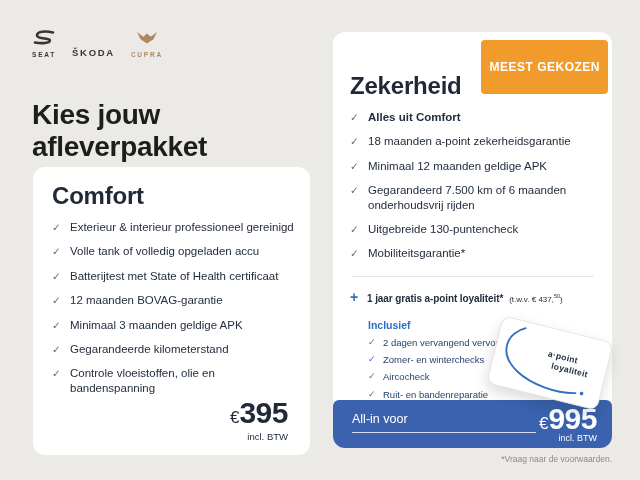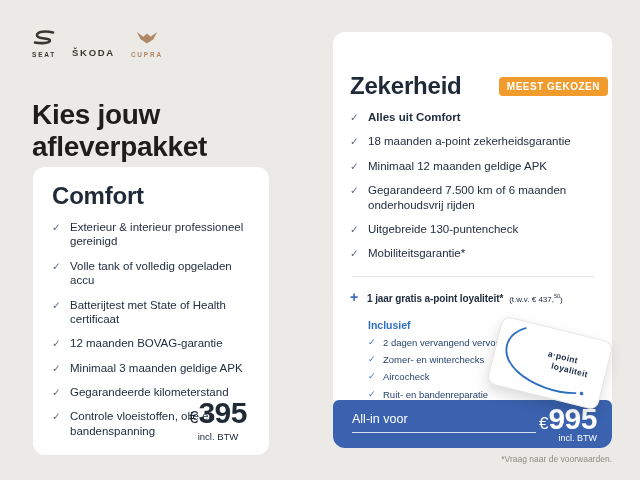--- a/index.html
+++ b/index.html
@@ -12,35 +12,35 @@
   .brand-label{font-size:6.5px;font-weight:700;letter-spacing:1.8px;color:#3A362F;}
   .brand-label.copper{color:#B08763;}
   .skoda-word{font-size:9.5px;font-weight:700;letter-spacing:1.7px;color:#3A362F;margin-top:17px;text-align:right;}
 
   
   .page-title{position:absolute;left:32px;top:80px;width:290px;font-size:28px;line-height:1.16;
               font-weight:700;letter-spacing:-0.3px;color:#1D1D1B;}
 
   
   .card{position:absolute;background:#fff;border-radius:12px;}
-  .card-comfort{left:33px;top:167px;width:236px;height:288px;}
+  .card-comfort{left:33px;top:167px;width:277px;height:288px;}
   .card-zekerheid{left:333px;top:32px;width:279px;height:416px;}
 
   .card-title{font-size:24px;font-weight:700;letter-spacing:-0.2px;color:#1F2937;line-height:28px;}
 
   .comfort-inner{padding:15px 16px 0 19px;}
   .zeker-inner{padding:14px 16px 0 17px;position:relative;}
 
   ul.check-list{list-style:none;margin:2px 0 0;padding:0;}
   .check-list li{display:flex;gap:6px;margin-top:10px;font-size:11.5px;line-height:1.25;color:#232E3F;}
   .check-list .check{color:#5C6B80;font-size:10.5px;flex:none;width:12px;line-height:1.35;}
   .check-list .bold{font-weight:700;}
 
-  .badge{position:absolute;top:8px;right:4px;background:#F29B2D;color:#fff;font-size:10px;
-         font-weight:700;letter-spacing:0.5px;padding:4px 8px;border-radius:4px;margin-top:37px;}
+  .badge{position:absolute;top:8px;right:4px;background:#F29B2D;color:#fff;font-size:12px;
+         font-weight:700;letter-spacing:0.5px;padding:20px 8px;border-radius:4px;}
 
   .zeker-inner .card-title{margin-top:26px;}
 
   .divider{height:1px;background:#E8E6E2;margin:15px 2px 0 2px;}
 
   .bonus-row{display:flex;gap:6px;margin-top:13px;margin-right:-10px;align-items:baseline;white-space:nowrap;}
   .plus{color:#3B6BBF;font-size:14px;font-weight:700;flex:none;width:11px;line-height:1;}
   .bonus-label{font-size:10px;font-weight:700;letter-spacing:-0.1px;color:#232E3F;}
   .bonus-note{font-size:8px;color:#232E3F;}
   .bonus-note sup{font-size:5.5px;}
@@ -64,21 +64,21 @@
   .zfooter{position:absolute;left:0;right:0;bottom:0;height:48px;background:#3A62AE;
            border-radius:6px 6px 12px 12px;z-index:2;color:#fff;padding-left:44px;}
   .allin{position:absolute;left:19px;top:12px;font-size:12.5px;}
   .zfooter-line{position:absolute;left:19px;right:76px;top:32px;height:1px;background:rgba(255,255,255,.8);}
   .zprice{position:absolute;right:15px;top:2px;white-space:nowrap;}
   .zbtw{position:absolute;right:15px;top:33px;font-size:9px;}
 
   
   .price-cur{font-size:17px;font-weight:400;}
   .price-amt{font-size:30px;font-weight:700;letter-spacing:-0.5px;}
-  .cprice-block{position:absolute;right:22px;bottom:13px;text-align:center;color:#1F2937;}
+  .cprice-block{position:absolute;right:22px;bottom:13px;text-align:right;color:#1F2937;}
   .cbtw{font-size:9.5px;margin-top:1px;color:#232E3F;}
 
   .footnote{position:absolute;right:28px;top:454px;font-size:8.5px;color:#8C8A85;}
 </style>
 </head>
 <body>
 
 <div class="brand-bar">
   <div class="brand">
     <span>

